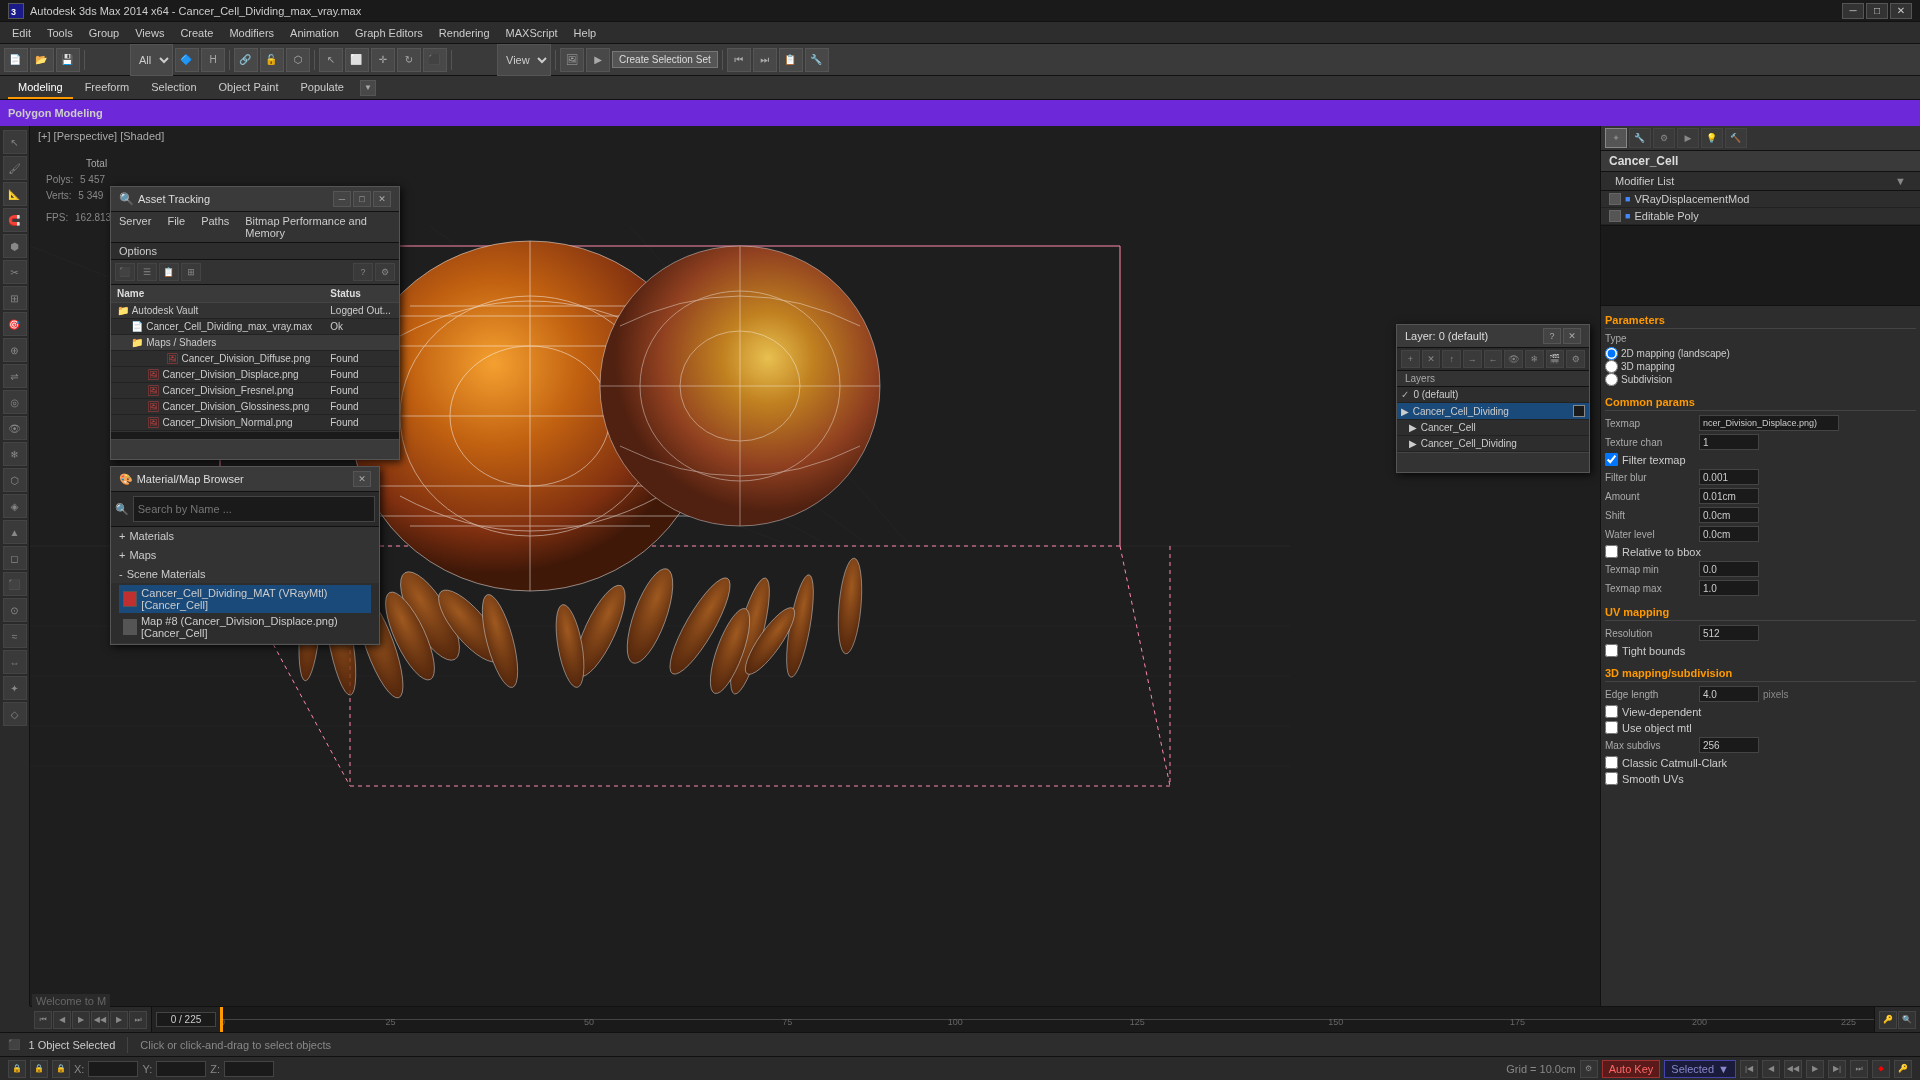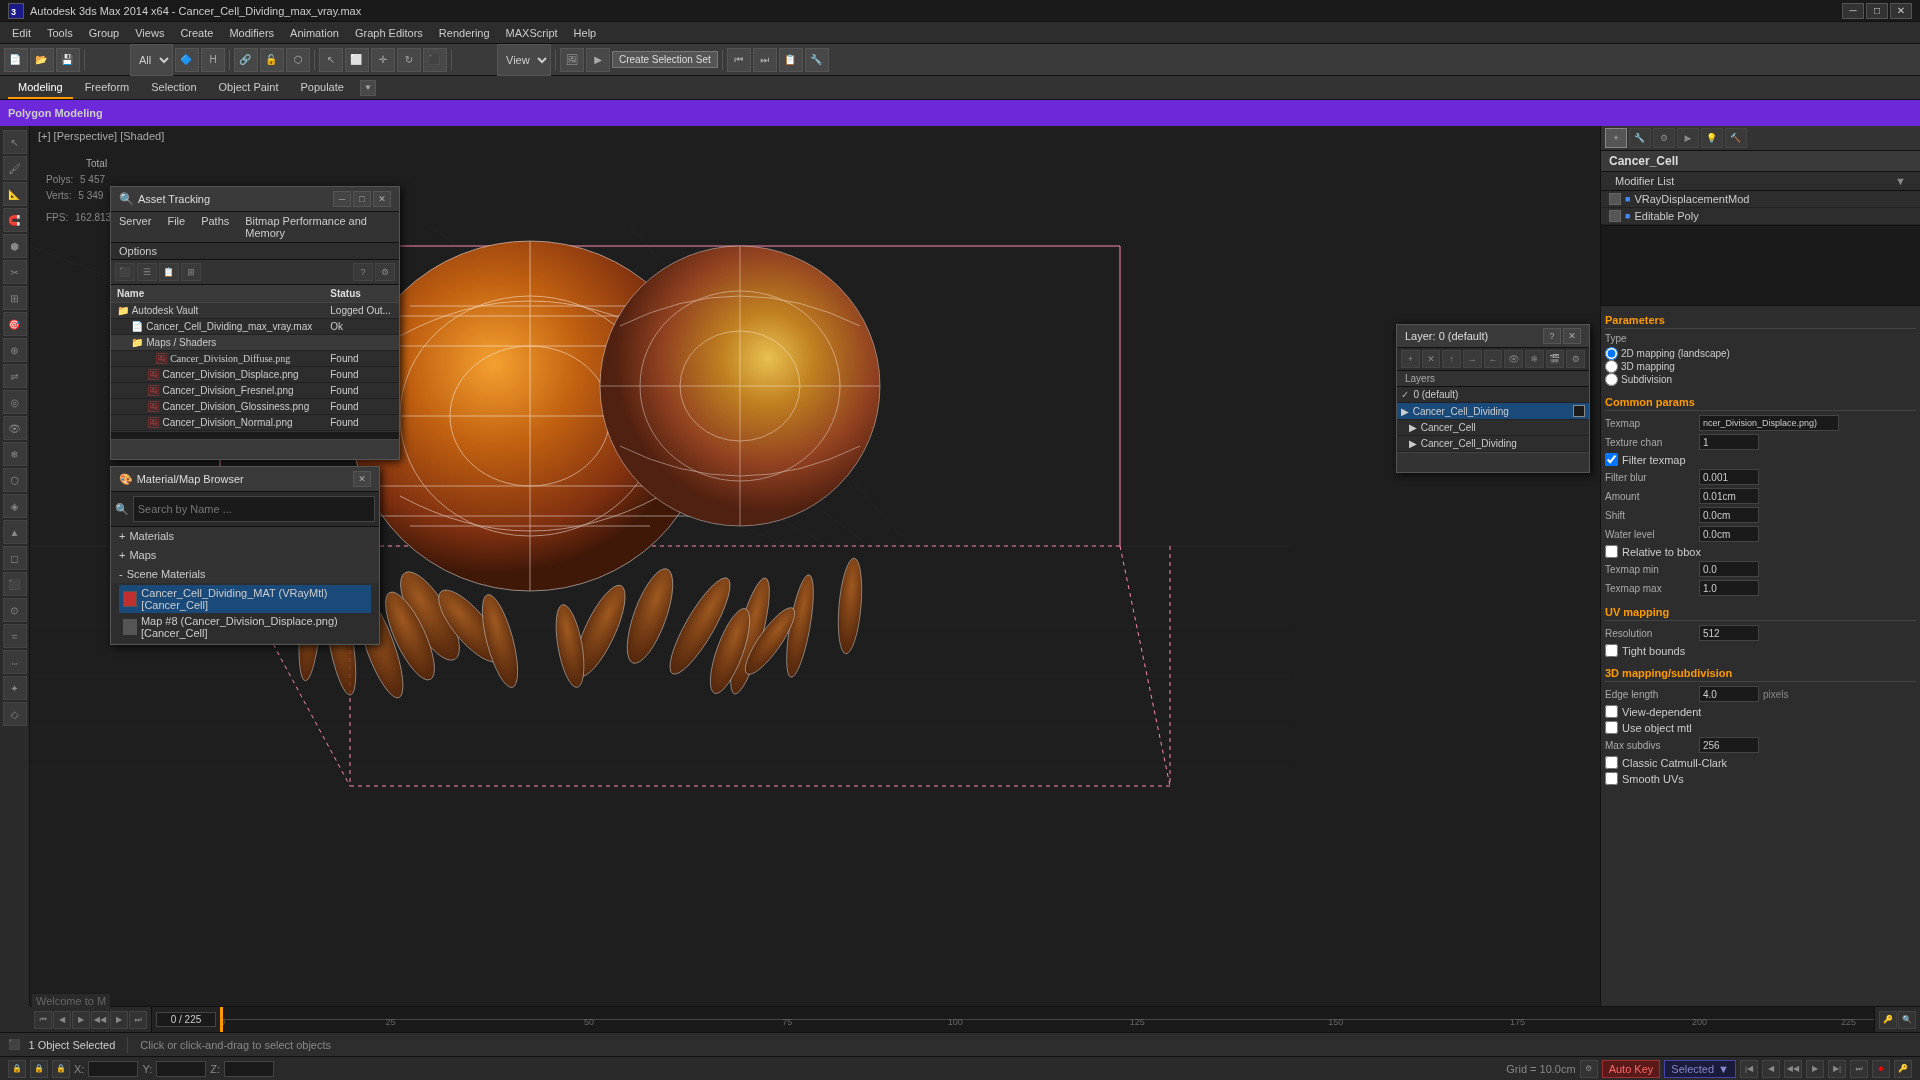--- a/index.html
+++ b/index.html
@@ -655,21 +655,21 @@
             </tr>
             <tr class="at-row-file">
               <td style="padding-left:20px;"><span class="file-icon">📄</span> <span>Cancer_Cell_Dividing_max_vray.max</span></td>
               <td class="status-ok">Ok</td>
             </tr>
             <tr class="at-row-maps">
               <td style="padding-left:20px;"><span class="folder-icon">📁</span> <span>Maps / Shaders</span></td>
               <td></td>
             </tr>
             <tr>
-              <td style="padding-left:44px;font-family:Liberation Serif, serif;"><span class="red-icon">🖼</span> <span>Cancer_Division_Diffuse.png</span></td>
+              <td style="padding-left:55px;"><span class="red-icon">🖼</span> <span>Cancer_Division_Diffuse.png</span></td>
               <td class="status-found">Found</td>
             </tr>
             <tr>
               <td style="padding-left:36px;"><span class="red-icon">🖼</span> <span>Cancer_Division_Displace.png</span></td>
               <td class="status-found">Found</td>
             </tr>
             <tr>
               <td style="padding-left:36px;"><span class="red-icon">🖼</span> <span>Cancer_Division_Fresnel.png</span></td>
               <td class="status-found">Found</td>
             </tr>

